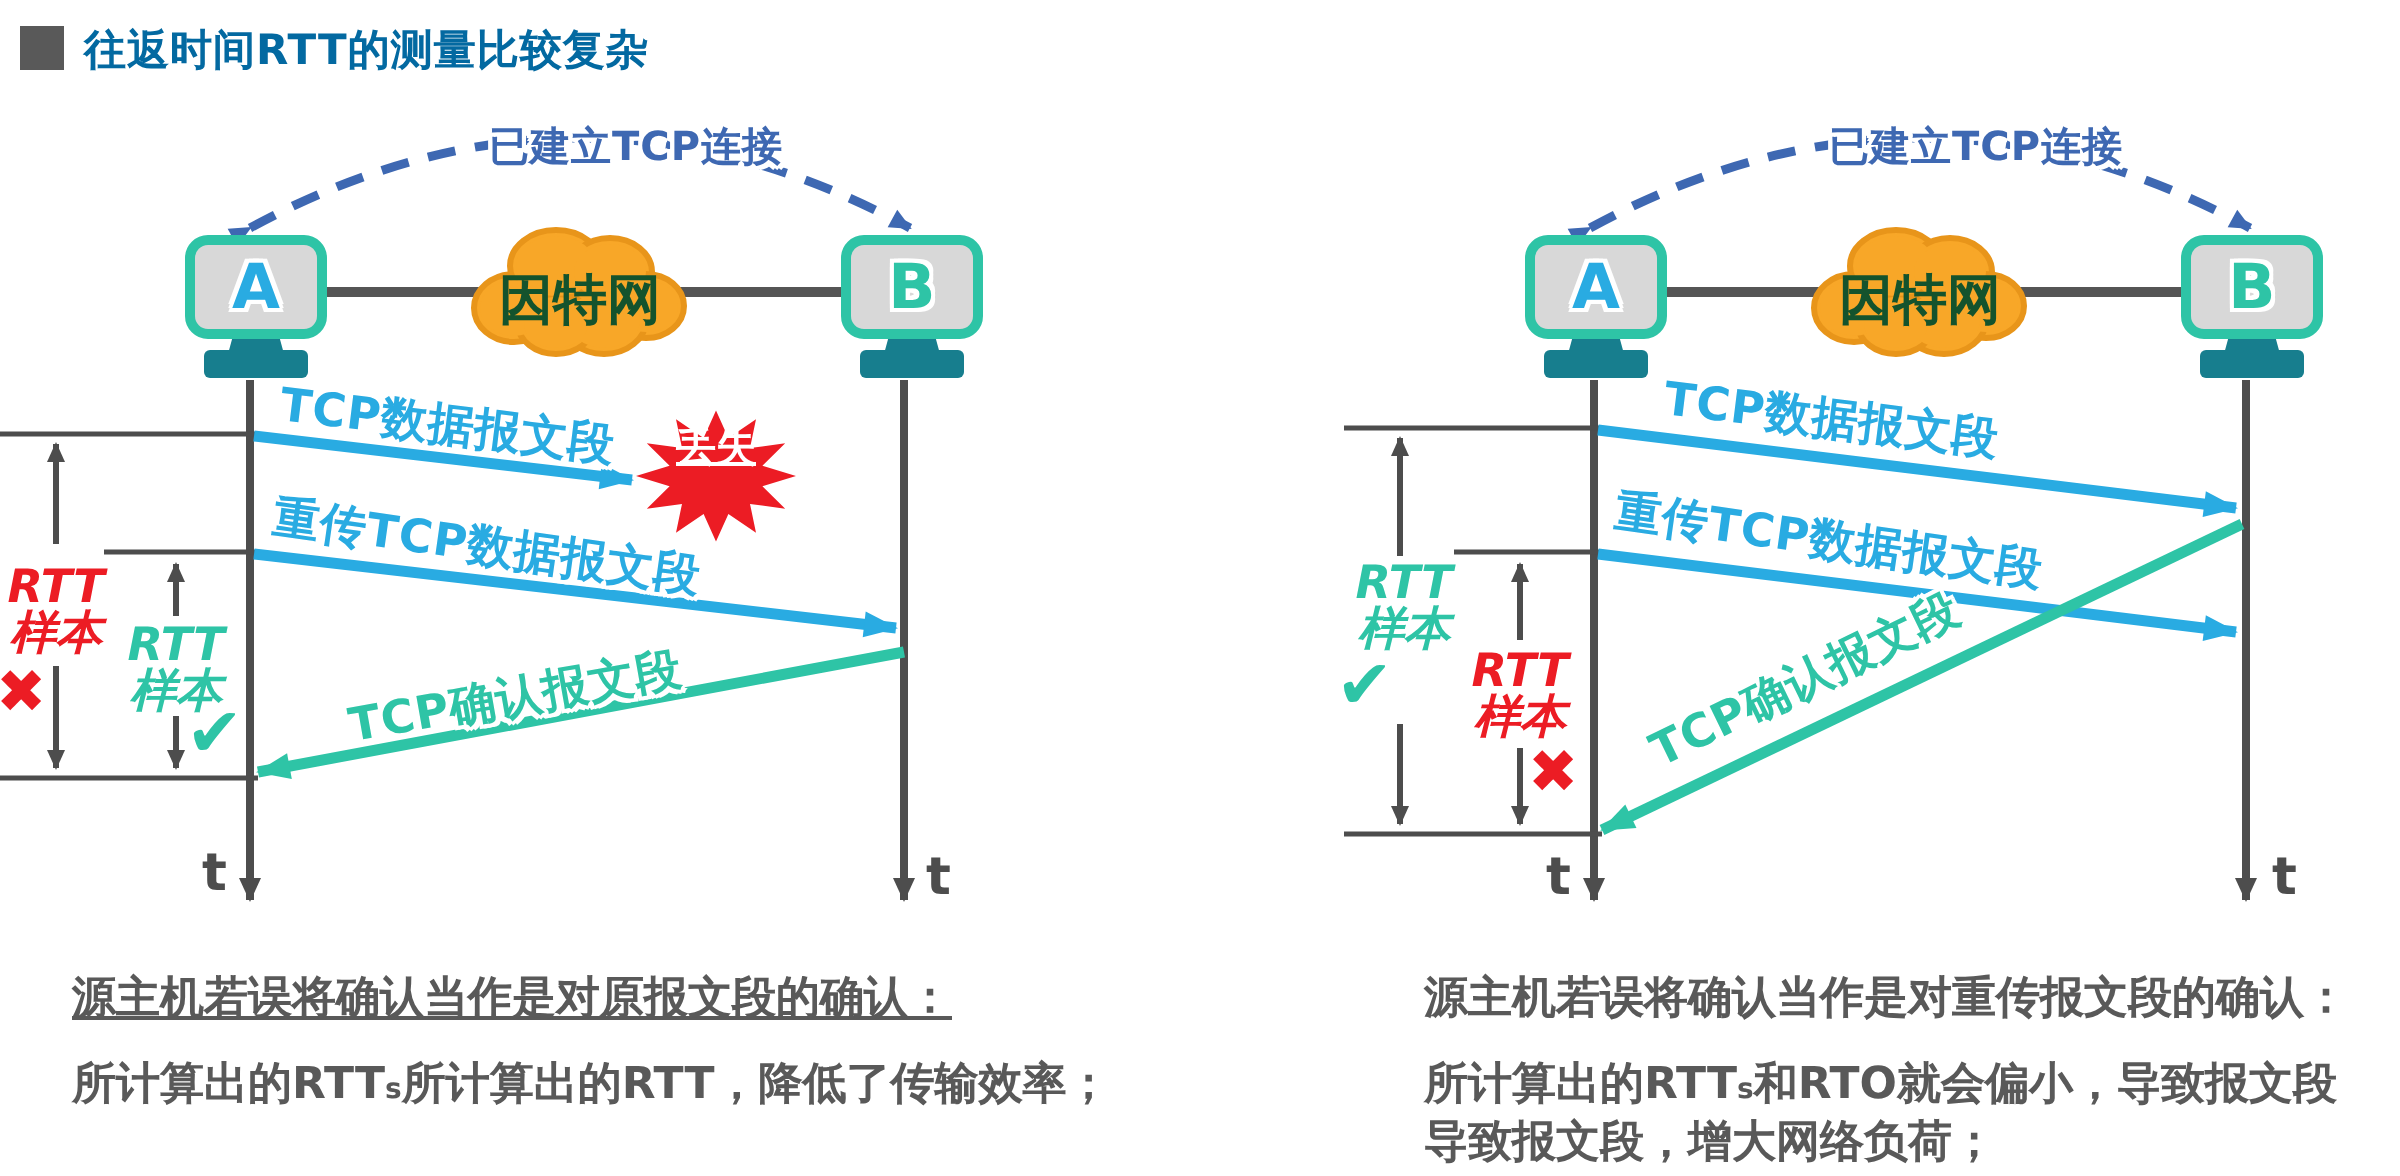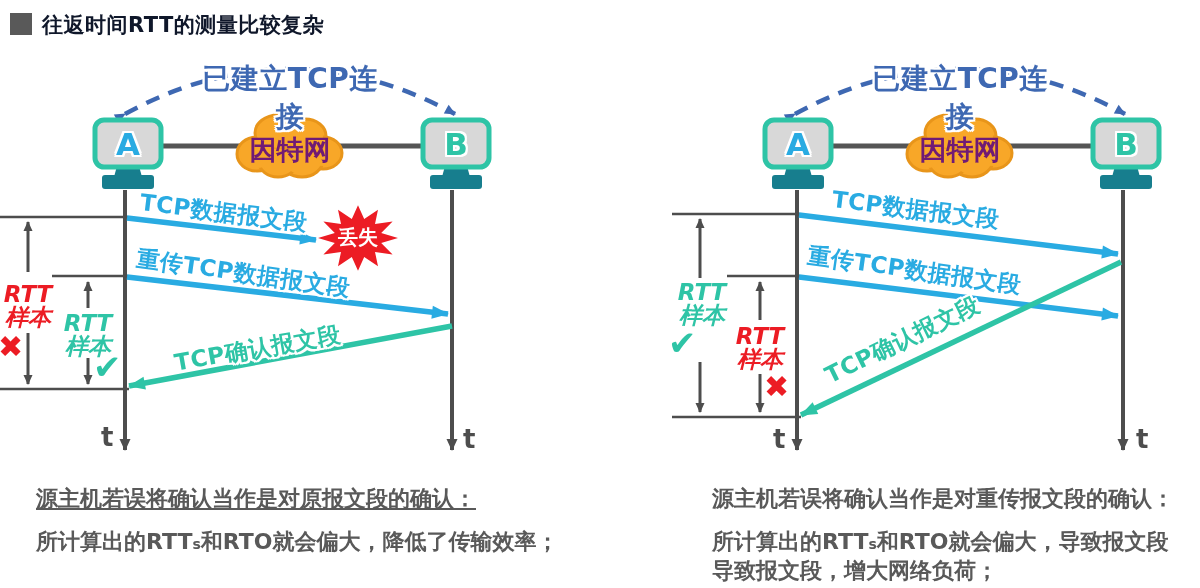--- a/index.html
+++ b/index.html
@@ -3,33 +3,33 @@
 <meta charset="utf-8">
 <style>
   html,body{margin:0;padding:0;}
   body{
     width:1200px;height:588px;position:relative;background:#ffffff;
     font-family:"DejaVu Sans","Liberation Sans",sans-serif;overflow:hidden;
   }
   .abs{position:absolute;}
   svg{position:absolute;left:0;top:0;}
   
-  .gray{color:#0f172a;}
+  .gray{color:#0369a1;}
   .cyan{color:#29ABE2;}
   .teal{color:#2EC4A6;}
   .red{color:#EC1C24;}
   .navy{color:#3E68B2;}
-  .black{color:#701a75;}
+  .black{color:#14532d;}
   .white{color:#ffffff;}
   
   .halo{text-shadow:-2px -2px 0 #fff,2px -2px 0 #fff,-2px 2px 0 #fff,2px 2px 0 #fff,0 2px 0 #fff,0 -2px 0 #fff,2px 0 0 #fff,-2px 0 0 #fff;}
   .rot{transform-origin:left top;}
   .ctr{text-align:center;}
   .title-text{font-size:21px;font-weight:bold;letter-spacing:.5px;}
-  .conn-label{font-size:28px;font-weight:bold;letter-spacing:.5px;}
+  .conn-label{font-size:20px;font-weight:bold;letter-spacing:.5px;margin-left:28px;}
   .net-label{font-size:27px;font-weight:bold;}
   .host-letter{font-size:31px;font-weight:bold;line-height:40px;}
   .arrow-label{font-size:23px;font-weight:bold;white-space:nowrap;letter-spacing:.5px;}
   .rtt-label{font-size:23px;font-weight:bold;line-height:23px;text-align:center;font-style:italic;}
   .mark{font-size:30px;font-weight:bold;line-height:30px;}
   .t-label{font-size:26px;font-weight:bold;color:#4D4D4D;}
   .lost-label{font-size:20px;font-weight:bold;}
   .caption{font-size:22px;font-weight:bold;color:#595959;white-space:nowrap;}
   .caption .sub{font-size:14px;}
   .square-bullet{width:22px;height:22px;background:#595959;}
@@ -142,42 +142,42 @@
 </div>
 <div class="abs title-text gray" style="left:42px;top:11px;">往返时间RTT的测量比较复杂</div>
 
 <div>
   <div class="abs conn-label navy halo ctr" style="left:195px;top:60px;width:190px;">已建立TCP连接</div>
   <div class="abs host-letter cyan halo ctr" style="left:98px;top:124px;width:60px;">A</div>
   <div class="abs host-letter teal halo ctr" style="left:426px;top:124px;width:60px;">B</div>
   <div class="abs net-label black ctr" style="left:245px;top:132px;width:90px;">因特网</div>
 
   <div class="abs arrow-label cyan halo rot" style="left:142px;top:187px;transform:rotate(7deg);">TCP数据报文段</div>
-  <div class="abs lost-label white ctr" style="left:328px;top:224px;width:60px;">丢失</div>
+  <div class="abs lost-label white ctr" style="left:328px;top:210px;width:60px;text-decoration:underline;">丢失</div>
   <div class="abs arrow-label cyan halo rot" style="left:139px;top:243px;transform:rotate(8deg);">重传TCP数据报文段</div>
   <div class="abs arrow-label teal halo rot" style="left:172px;top:348px;transform:rotate(-10deg);">TCP确认报文段</div>
 
   <div class="abs rtt-label red" style="left:2px;top:283px;width:52px;">
     <div>RTT</div>
     <div>样本</div>
   </div>
   <div class="abs mark red" style="left:-2px;top:332px;">✖</div>
 
   <div class="abs rtt-label teal" style="left:62px;top:312px;width:52px;">
     <div>RTT</div>
     <div>样本</div>
   </div>
   <div class="abs mark teal" style="left:93px;top:352px;font-size:34px;">✔</div>
 
   <div class="abs t-label" style="left:101px;top:422px;">t</div>
   <div class="abs t-label" style="left:463px;top:424px;">t</div>
 
   <div class="abs caption" style="left:36px;top:484px;text-decoration:underline;">源主机若误将确认当作是对原报文段的确认：</div>
   <div class="abs caption" style="left:36px;top:527px;">
-    <span>所计算出的RTT</span><span class="sub">s</span><span>和RTO就会偏大，降低了传输效率；</span>
+    <span>所计算出的RTT</span><span class="sub">s</span><span>所计算出的RTT，降低了传输效率；</span>
   </div>
 </div>
 
 <div>
   <div class="abs conn-label navy halo ctr" style="left:865px;top:60px;width:190px;">已建立TCP连接</div>
   <div class="abs host-letter cyan halo ctr" style="left:768px;top:124px;width:60px;">A</div>
   <div class="abs host-letter teal halo ctr" style="left:1096px;top:124px;width:60px;">B</div>
   <div class="abs net-label black ctr" style="left:915px;top:132px;width:90px;">因特网</div>
 
   <div class="abs arrow-label cyan halo rot" style="left:834px;top:184px;transform:rotate(7deg);">TCP数据报文段</div>
@@ -194,16 +194,16 @@
     <div>RTT</div>
     <div>样本</div>
   </div>
   <div class="abs mark red" style="left:764px;top:372px;">✖</div>
 
   <div class="abs t-label" style="left:773px;top:424px;">t</div>
   <div class="abs t-label" style="left:1136px;top:424px;">t</div>
 
   <div class="abs caption" style="left:712px;top:484px;">源主机若误将确认当作是对重传报文段的确认：</div>
   <div class="abs caption" style="left:712px;top:527px;">
-    <span>所计算出的RTT</span><span class="sub">s</span><span>和RTO就会偏大，导致报文段</span>
+    <span>所计算出的RTT</span><span class="sub">s</span><span>和RTO就会偏小，导致报文段</span>
   </div>
   <div class="abs caption" style="left:712px;top:556px;">导致报文段，增大网络负荷；</div>
 </div>
 
 </body></html>

